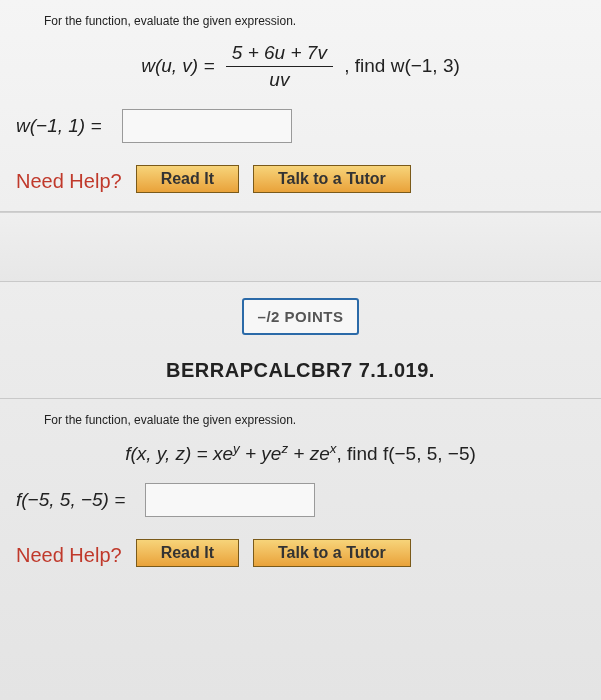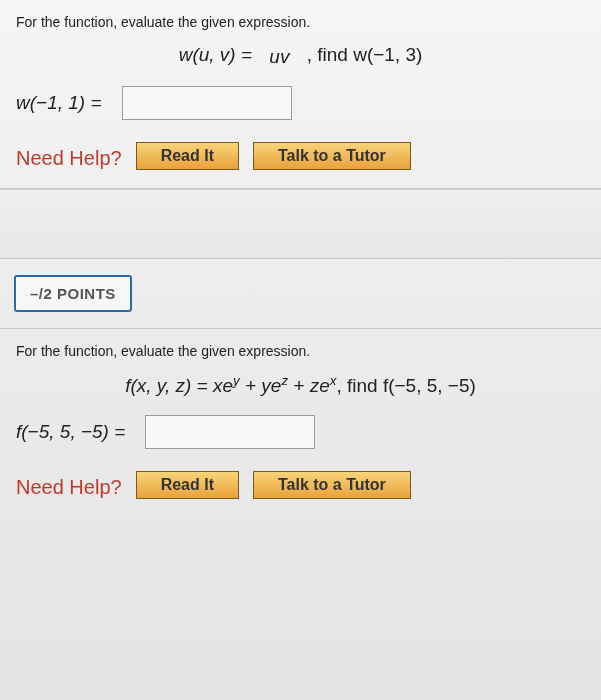--- a/index.html
+++ b/index.html
@@ -9,23 +9,24 @@
     width: 601px;
     height: 700px;
     overflow: hidden;
     color: #222;
   }
   .section {
     padding: 14px 16px 18px 16px;
     border-bottom: 1px solid #c9c9c9;
   }
   .prompt {
-    font-size: 14px;
+    font-size: 12px;
     margin-bottom: 14px;
     color: #222;
+    margin-left: 28px;
   }
   .formula-row {
     text-align: center;
     font-size: 19px;
     font-style: italic;
     margin-bottom: 18px;
     white-space: nowrap;
   }
   .formula-row .upright { font-style: normal; }
   .frac {
@@ -84,20 +85,21 @@
     border-top: 1px solid #d0d0d0;
     border-bottom: 1px solid #c9c9c9;
     background: linear-gradient(180deg, #efefef, #e7e7e7);
   }
   .points-row {
     display: flex;
     align-items: center;
     gap: 24px;
     padding: 16px 14px;
     border-bottom: 1px solid #c9c9c9;
+    flex-direction: column;
   }
   .points-badge {
     border: 2px solid #2b6aa8;
     border-radius: 3px;
     padding: 8px 14px;
     font-size: 15px;
     font-weight: bold;
     color: #555;
     background: #f7f7f7;
     letter-spacing: 0.5px;
@@ -112,20 +114,21 @@
 </style>
 </head>
 <body>
 
 <div class="section">
   <p class="prompt">For the function, evaluate the given expression.</p>
 
   <div class="formula-row">
     <span>w(u, v) = </span>
     <span class="frac">
+      <span class="num">5 + 6u + 7v</span>
       <span class="den">uv</span>
     </span>
     <span class="upright">, find w(−1, 3)</span>
   </div>
 
   <div class="answer-row">
     <span>w(−1, 1) =</span>
     <input class="answer-input" type="text" value="" style="">
   </div>
 
@@ -133,20 +136,21 @@
     <span class="need-help">Need Help?</span>
     <button class="help-btn">Read It</button>
     <button class="help-btn">Talk to a Tutor</button>
   </div>
 </div>
 
 <div class="divider-band"></div>
 
 <div class="points-row">
   <div class="points-badge">–/2 POINTS</div>
+  <div class="assign-id">BERRAPCALCBR7 7.1.019.</div>
 </div>
 
 <div class="section" style="border-bottom:none;">
   <p class="prompt">For the function, evaluate the given expression.</p>
 
   <div class="formula-row" style="text-align:center;">
     <span>f(x, y, z) = xe</span><sup>y</sup><span> + ye</span><sup>z</sup><span> + ze</span><sup>x</sup><span class="upright">, find f(−5, 5, −5)</span>
   </div>
 
   <div class="answer-row">

